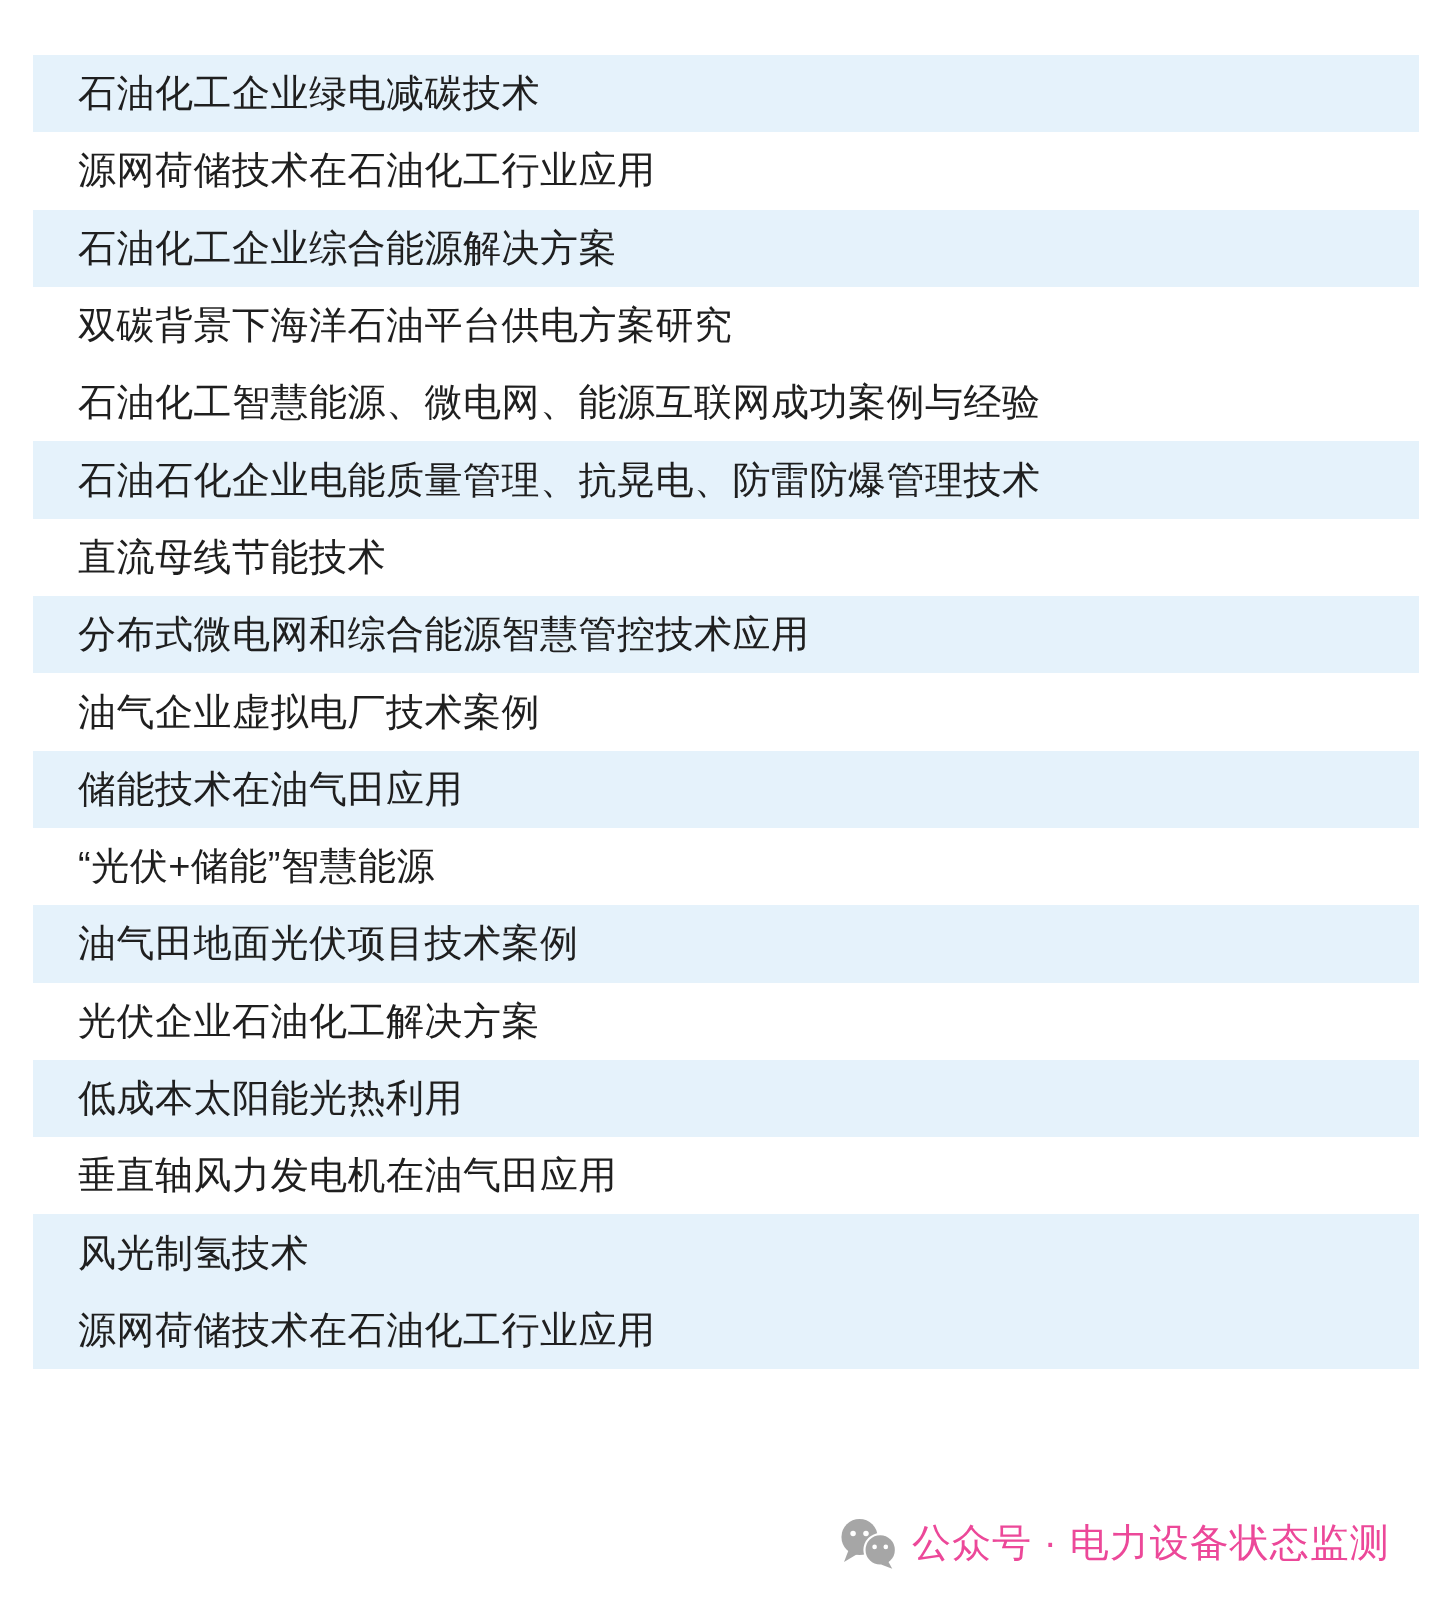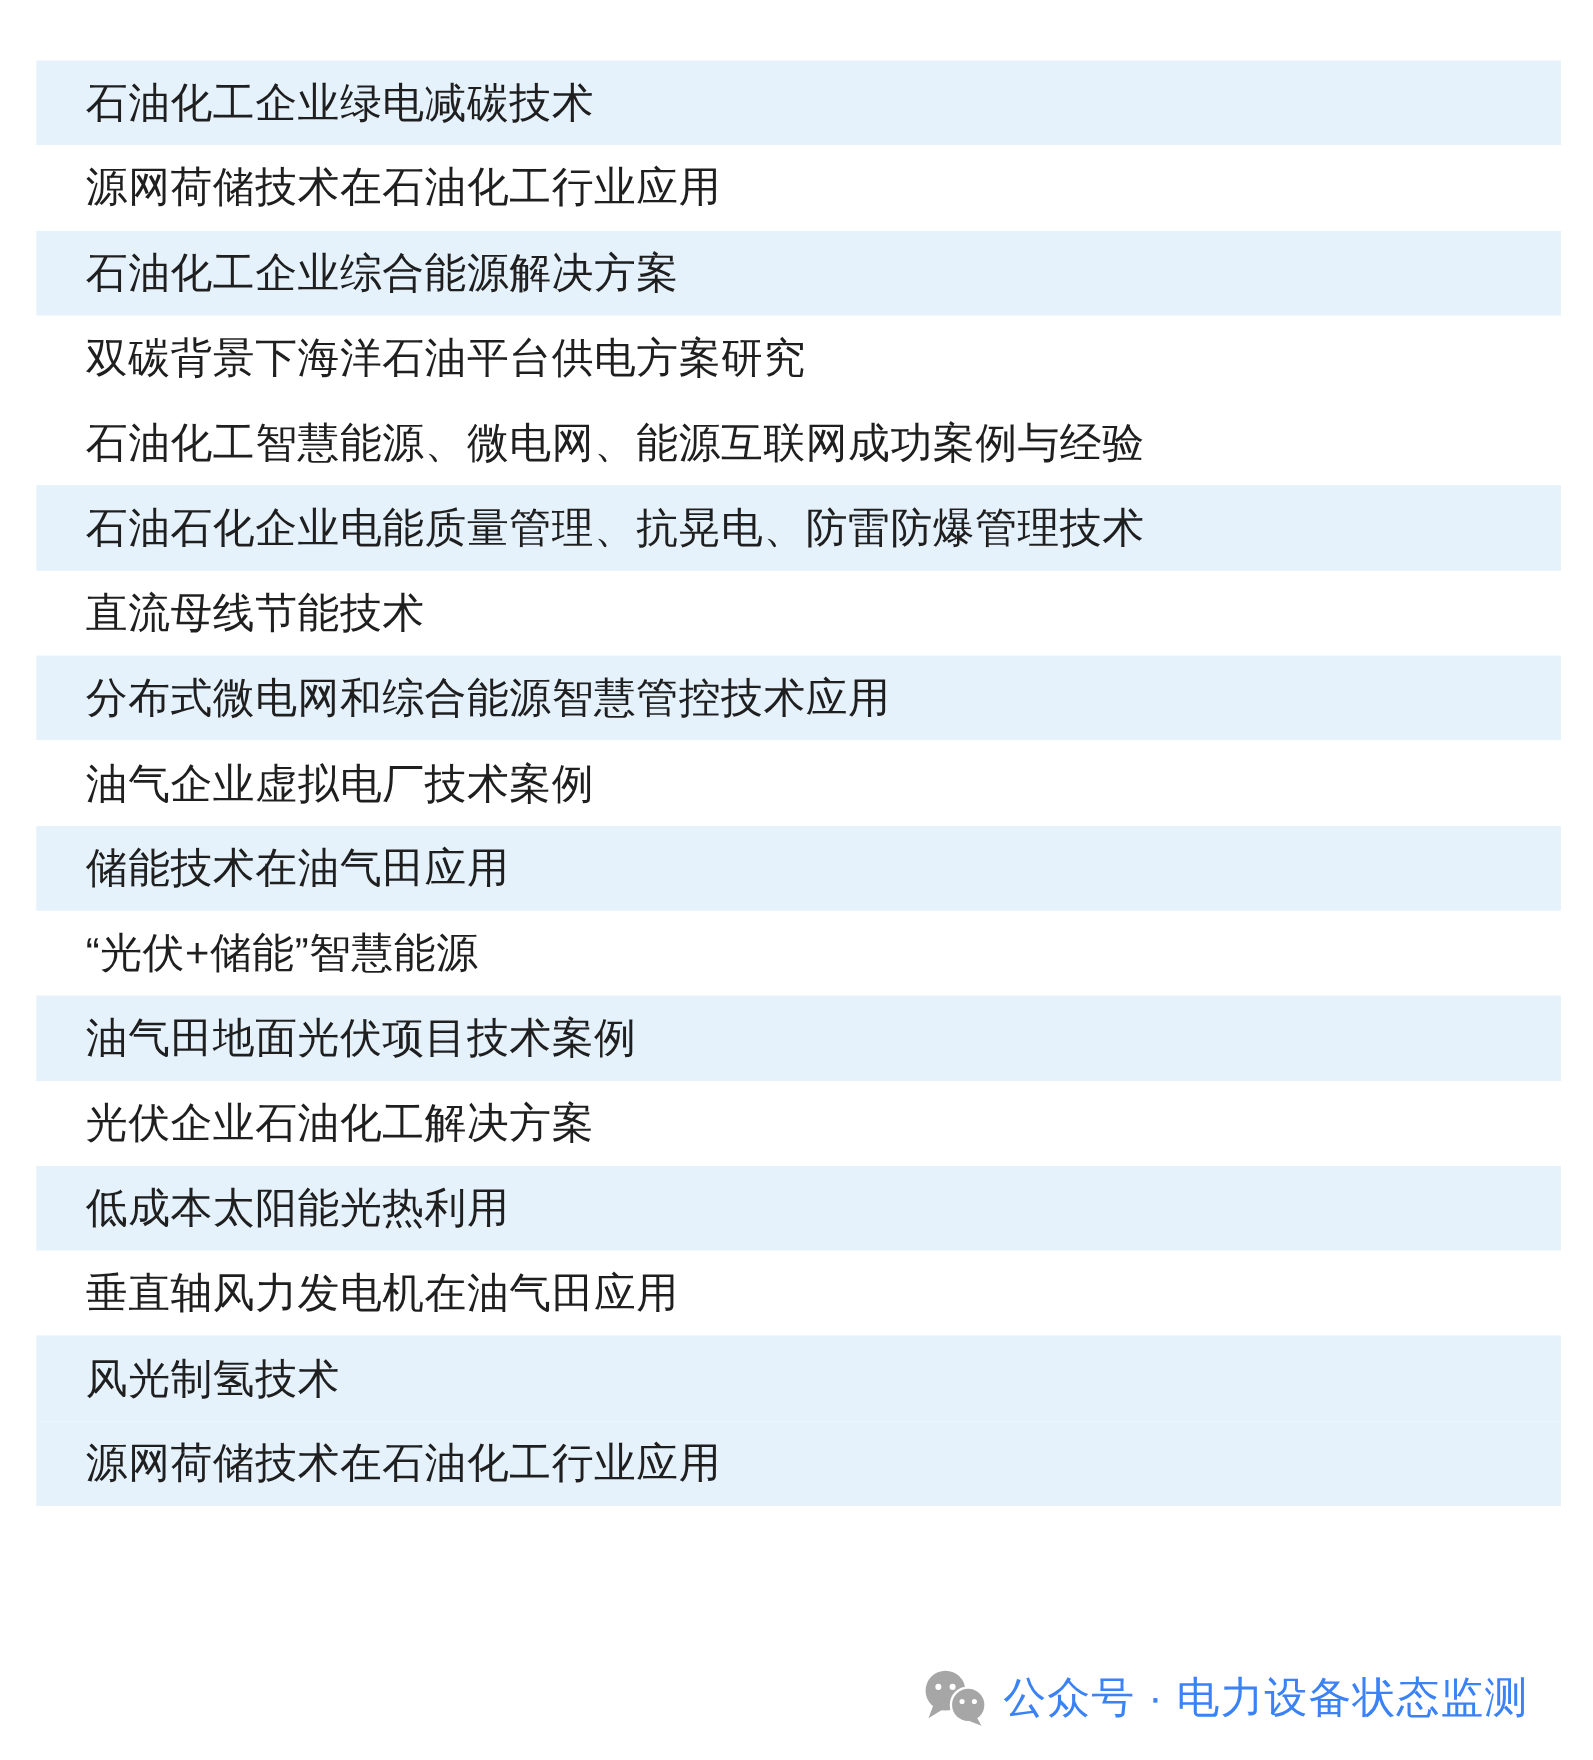--- a/index.html
+++ b/index.html
@@ -44,21 +44,21 @@
     align-items: center;
     gap: 12px;
   }
   .footer .wx-icon {
     width: 62px;
     height: 52px;
     flex: 0 0 auto;
   }
   .footer .wx-label {
     font-size: 39px;
-    color: #3b82f6;
+    color: #ec4899;
     letter-spacing: 1px;
     white-space: nowrap;
   }
 </style>
 </head>
 <body>
 
 <div class="page">
 
   <div class="topic-list">

